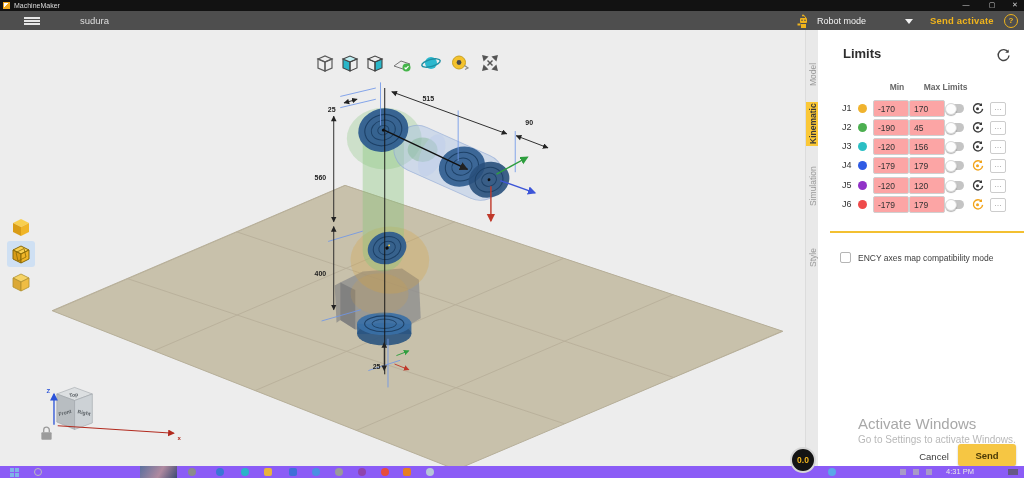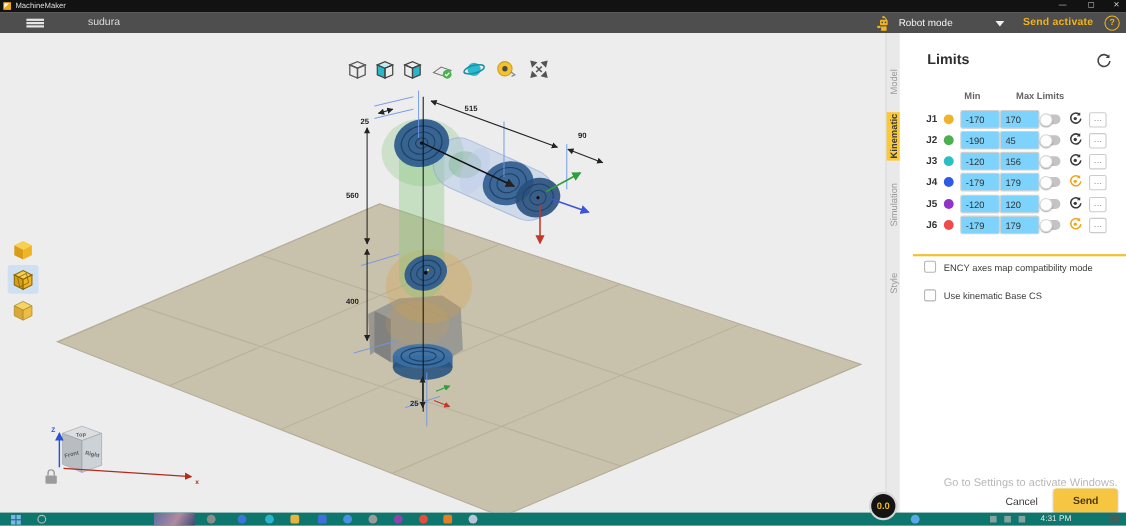--- a/index.html
+++ b/index.html
@@ -35,46 +35,46 @@
   .tabstrip{position:absolute;left:805px;top:30px;width:13px;height:436px;background:#e9e9e9;border-left:1px solid #dcdcdc;box-sizing:border-box;}
   .vtab{position:absolute;left:0;width:13px;display:flex;align-items:center;justify-content:center;
        writing-mode:vertical-rl;transform:rotate(180deg);font-size:8.5px;color:#9a9a9a;cursor:pointer;}
   .vtab.active{background:#fbc837;color:#3a3a3a;font-weight:bold;}
   
   .panel{position:absolute;left:818px;top:30px;width:206px;height:436px;background:#fff;}
   .ptitle{position:absolute;left:25px;top:16px;font-size:13px;font-weight:bold;color:#2e2e2e;}
   .reset{position:absolute;left:178px;top:18px;width:15px;height:15px;cursor:pointer;color:#444;}
   .collab{position:absolute;top:52px;font-size:8.5px;font-weight:bold;color:#666;text-align:center;}
   .jrow{position:absolute;left:0;width:206px;height:17px;}
-  .jname{position:absolute;left:24px;top:3px;font-size:9px;color:#333;font-weight:bold;}
+  .jname{position:absolute;left:24px;top:3px;font-size:9px;color:#333;}
   .jdot{position:absolute;left:40px;top:4px;width:9px;height:9px;border-radius:50%;}
   .jin{position:absolute;top:0;width:30px;height:15px;border:1px solid #d0d0d0;border-radius:2px;
-       font-family:"Liberation Sans",sans-serif;font-size:8.5px;color:#333;padding:0 0 0 4px;background:#7dd3fc;}
+       font-family:"Liberation Sans",sans-serif;font-size:8.5px;color:#333;padding:0 0 0 4px;background:#fca5a5;}
   .jin.min{left:55px;} .jin.max{left:91px;}
   .tgl{position:absolute;left:128px;top:4px;width:18px;height:9px;background:#c4c4c4;border-radius:5px;cursor:pointer;}
   .tgl:after{content:"";position:absolute;left:-1px;top:-1.5px;width:12px;height:12px;border-radius:50%;
        background:#fdfdfd;border:1px solid #d8d8d8;box-sizing:border-box;box-shadow:0 1px 1px rgba(0,0,0,.3);}
   .rot{position:absolute;left:153px;top:1px;width:13px;height:13px;color:#3a3a3a;cursor:pointer;}
   .rot.accent{color:#f2a41b;}
   .more{position:absolute;left:172px;top:2px;width:14px;height:12px;border:1px solid #ccc;border-radius:2px;
        font-size:8px;line-height:9px;text-align:center;color:#888;cursor:pointer;}
   .divider{position:absolute;left:12px;right:0;top:201px;height:2px;background:#f3c031;}
   .chkrow{position:absolute;left:0;width:206px;height:14px;}
   .chk{position:absolute;left:22px;top:0;width:11px;height:11px;border:1.4px solid #b5b5b5;border-radius:2px;
        box-sizing:border-box;background:#fff;cursor:pointer;}
   .chklab{position:absolute;left:40px;top:1px;font-size:8.5px;color:#3c3c3c;}
   .wm1{position:absolute;left:40px;top:385px;font-size:15px;color:#a8a8a8;}
   .wm2{position:absolute;left:40px;top:404px;font-size:10px;color:#b8b8b8;}
-  .cancel{position:absolute;left:96px;top:417px;width:40px;height:20px;text-align:left;line-height:20px;
+  .cancel{position:absolute;left:96px;top:417px;width:40px;height:20px;text-align:center;line-height:20px;
        font-size:9.5px;color:#3c3c3c;cursor:pointer;}
   .apply{position:absolute;left:140px;top:414px;width:58px;height:22px;background:#f6c643;border:none;border-radius:3px;
        font-family:"Liberation Sans",sans-serif;font-size:9.5px;font-weight:bold;color:#4b3a06;
        box-shadow:0 1px 2px rgba(0,0,0,.25);cursor:pointer;}
   
-  .taskbar{position:absolute;left:0;top:466px;width:1024px;height:12px;background:#0f766e;z-index:20;overflow:hidden;}
+  .taskbar{position:absolute;left:0;top:466px;width:1024px;height:12px;background:#8b5cf6;z-index:20;overflow:hidden;}
   .tb-thumb{position:absolute;left:140px;top:0;width:37px;height:12px;
        background:linear-gradient(120deg,#5b6f9e,#b08aa0 55%,#3c4a72);}
   .tb-dot{position:absolute;top:2px;width:8px;height:8px;border-radius:50%;}
   .tb-time{position:absolute;left:946px;top:1px;font-size:7.5px;color:#e8e8e8;}
   .tb-sq{position:absolute;top:3px;width:6px;height:6px;background:#b5b5b5;opacity:.7;}
   svg text{font-family:"Liberation Sans",sans-serif;}
   .dim{font-size:7.5px;font-weight:bold;fill:#222;}
   .navlab{font-size:5.5px;fill:#5a6065;font-weight:bold;}
 </style>
 </head>
@@ -351,21 +351,21 @@
   </div>
 
   <div class="panel">
     <div class="ptitle">Limits</div>
     <div class="reset">
       <svg width="15" height="15" viewBox="0 0 15 15">
         <path d="M12.2,4.2 A5.4,5.4 0 1 0 13,7.5" fill="none" stroke="#444" stroke-width="1.4"></path>
         <path d="M12.6,1.4 L12.6,4.8 L9.2,4.8 Z" fill="#444"></path>
       </svg></div>
 
-    <div class="collab" style="left:50px;width:32px">Min</div>
+    <div class="collab" style="left:63px;width:32px">Min</div>
     <div class="collab" style="left:98px;width:32px">Max</div>
     <div class="collab" style="left:119px;width:36px">Limits</div>
 
     <div class="jrow" style="top:70px">
       <span class="jname">J1</span>
       <span class="jdot" style="background: rgb(240, 179, 46);"></span>
       <input class="jin min" value="-170" style="">
       <input class="jin max" value="170" style="">
       <span class="tgl"></span>
       <span class="rot">
@@ -442,29 +442,26 @@
         <svg width="13" height="13" viewBox="0 0 13 13">
             <path d="M10.6,3.4 A4.6,4.6 0 1 0 11.6,6.8" fill="none" stroke="currentColor" stroke-width="1.4"></path>
             <path d="M11,1 L11,4 L8,4 Z" fill="currentColor"></path>
             <circle cx="6.5" cy="6.8" r="1.5" fill="currentColor"></circle>
           </svg></span>
       <span class="more">…</span>
     </div>
 
     <div class="divider"></div>
 
-    <div class="chkrow" style="top:207px">
+    <div class="chkrow" style="top:222px">
       <span class="chk"></span>
       <span class="chklab">ENCY axes map compatibility mode</span>
     </div>
-    <div class="chkrow" style="top:233px">
-      <span class="chk"></span>
-      <span class="chklab">Use kinematic Base CS</span>
-    </div>
-
+
+    <div class="wm1">Activate Windows</div>
     <div class="wm2">Go to Settings to activate Windows.</div>
 
     <div class="cancel">Cancel</div>
     <button class="apply">Send</button>
   </div>
 
   <div class="taskbar">
     <svg style="position:absolute;left:10px;top:2px" width="9" height="9" viewBox="0 0 9 9">
       <rect x="0" y="0" width="4" height="4" fill="#7fb4e8"></rect>
         <rect x="5" y="0" width="4" height="4" fill="#7fb4e8"></rect>

